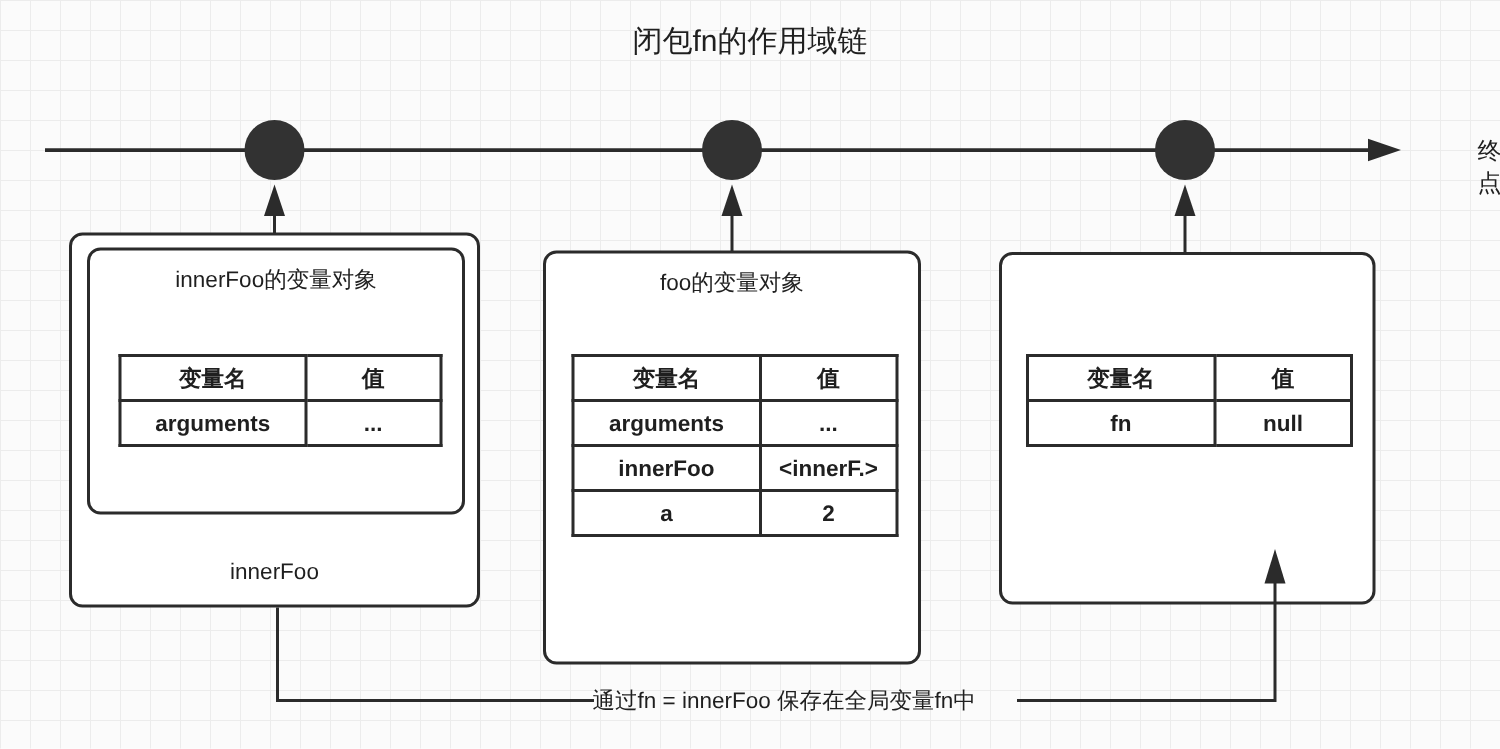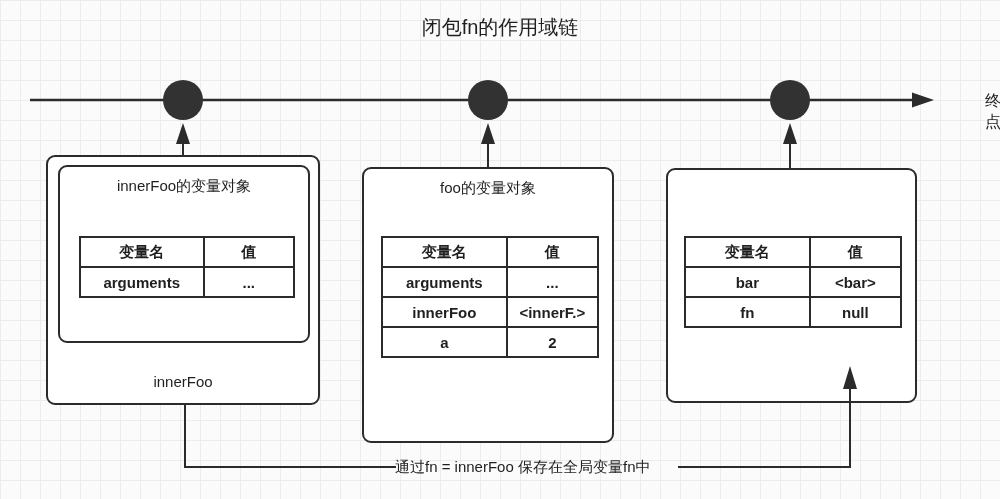--- a/index.html
+++ b/index.html
@@ -135,24 +135,20 @@
   </div>
 
   <div class="box" style="left:666px; top:168px; width:251px; height:235px;">
     <table class="vtable" style="left:16px; top:66px; width:218px;">
       <tbody>
           <tr>
         <th style="width:54%;">变量名</th>
         <th>值</th>
       </tr>
       <tr>
-        <td>bar</td>
-        <td>&lt;bar&gt;</td>
-      </tr>
-      <tr>
         <td>fn</td>
         <td>null</td>
       </tr>
     </tbody>
       </table>
   </div>
 
   <svg class="overlay" width="1000" height="499" viewBox="0 0 1000 499">
 
     <line x1="30" y1="100" x2="916" y2="100" stroke="#2b2b2b" stroke-width="2.5"></line>

